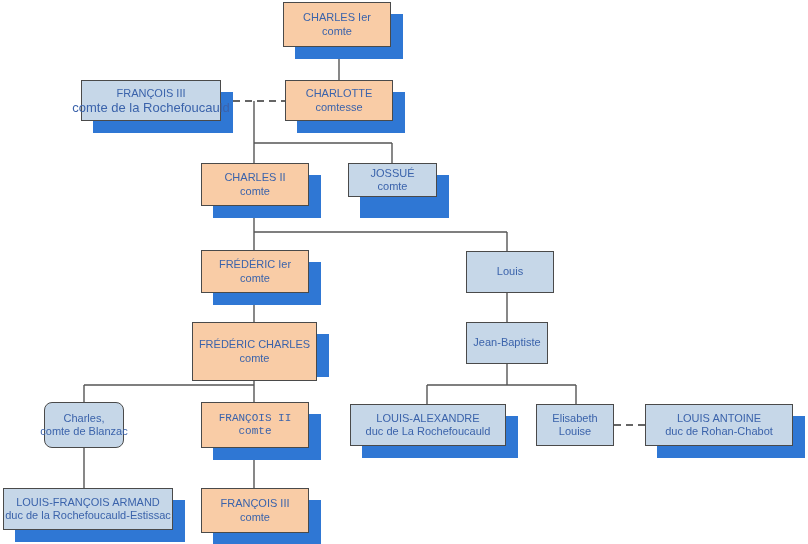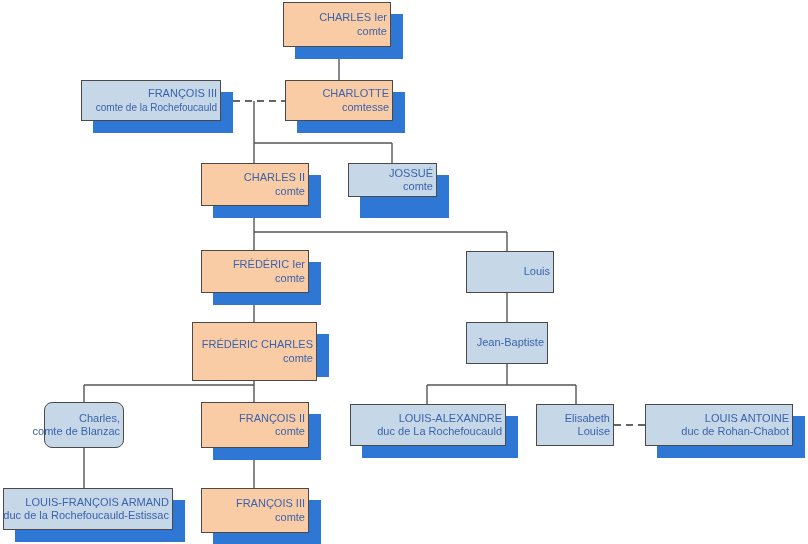--- a/index.html
+++ b/index.html
@@ -21,21 +21,21 @@
     top: 0;
     width: 808px;
     height: 544px;
   }
   .node {
     position: absolute;
     box-sizing: border-box;
     border: 1px solid #4a4a4a;
     display: flex;
     flex-direction: column;
-    align-items: flex-end;
+    align-items: center;
     justify-content: center;
     color: #3b63ab;
     font-size: 11px;
     line-height: 13.5px;
     text-align: center;
     z-index: 3;
     padding: 16px 3px;
   }
   .node.peach { background: #f9cca6; }
   .node.blue  { background: #c6d7e8; }
@@ -77,21 +77,21 @@
     </svg>
   <div id="nodes-layer">
       <div class="shadow" style="left: 295px; top: 14px; width: 108px; height: 45px;"></div>
       <div class="node peach" style="left: 283px; top: 2px; width: 108px; height: 45px;">
         <span class="ln">CHARLES Ier</span>
         <span class="ln">comte</span>
       </div>
       <div class="shadow" style="left: 93px; top: 92px; width: 140px; height: 41px;"></div>
       <div class="node blue" style="left: 81px; top: 80px; width: 140px; height: 41px;">
         <span class="ln">FRANÇOIS III</span>
-        <span class="ln" style="font-size: 10px;">comte de la Rochefoucauld</span>
+        <span class="ln" style="font-size: 13px;">comte de la Rochefoucauld</span>
       </div>
       <div class="shadow" style="left: 297px; top: 92px; width: 108px; height: 41px;"></div>
       <div class="node peach" style="left: 285px; top: 80px; width: 108px; height: 41px;">
         <span class="ln">CHARLOTTE</span>
         <span class="ln">comtesse</span>
       </div>
       <div class="shadow" style="left: 213px; top: 175px; width: 108px; height: 43px;"></div>
       <div class="node peach" style="left: 201px; top: 163px; width: 108px; height: 43px;">
         <span class="ln">CHARLES II</span>
         <span class="ln">comte</span>
@@ -115,21 +115,21 @@
         <span class="ln">comte</span>
       </div>
       <div class="node blue" style="left: 466px; top: 322px; width: 82px; height: 42px;">
         <span class="ln">Jean-Baptiste</span>
       </div>
       <div class="node blue" style="left: 44px; top: 402px; width: 80px; height: 46px; border-radius: 8px;">
         <span class="ln">Charles,</span>
         <span class="ln" style="font-size: 11px;">comte de Blanzac</span>
       </div>
       <div class="shadow" style="left: 213px; top: 414px; width: 108px; height: 46px;"></div>
-      <div class="node peach" style="left: 201px; top: 402px; width: 108px; height: 46px;">
+      <div class="node peach" style="left: 201px; top: 402px; width: 108px; height: 46px; font-family: Liberation Mono, monospace;">
         <span class="ln">FRANÇOIS II</span>
         <span class="ln">comte</span>
       </div>
       <div class="shadow" style="left: 362px; top: 416px; width: 156px; height: 42px;"></div>
       <div class="node blue" style="left: 350px; top: 404px; width: 156px; height: 42px;">
         <span class="ln">LOUIS-ALEXANDRE</span>
         <span class="ln">duc de La Rochefoucauld</span>
       </div>
       <div class="node blue" style="left: 536px; top: 404px; width: 78px; height: 42px;">
         <span class="ln">Elisabeth</span>

